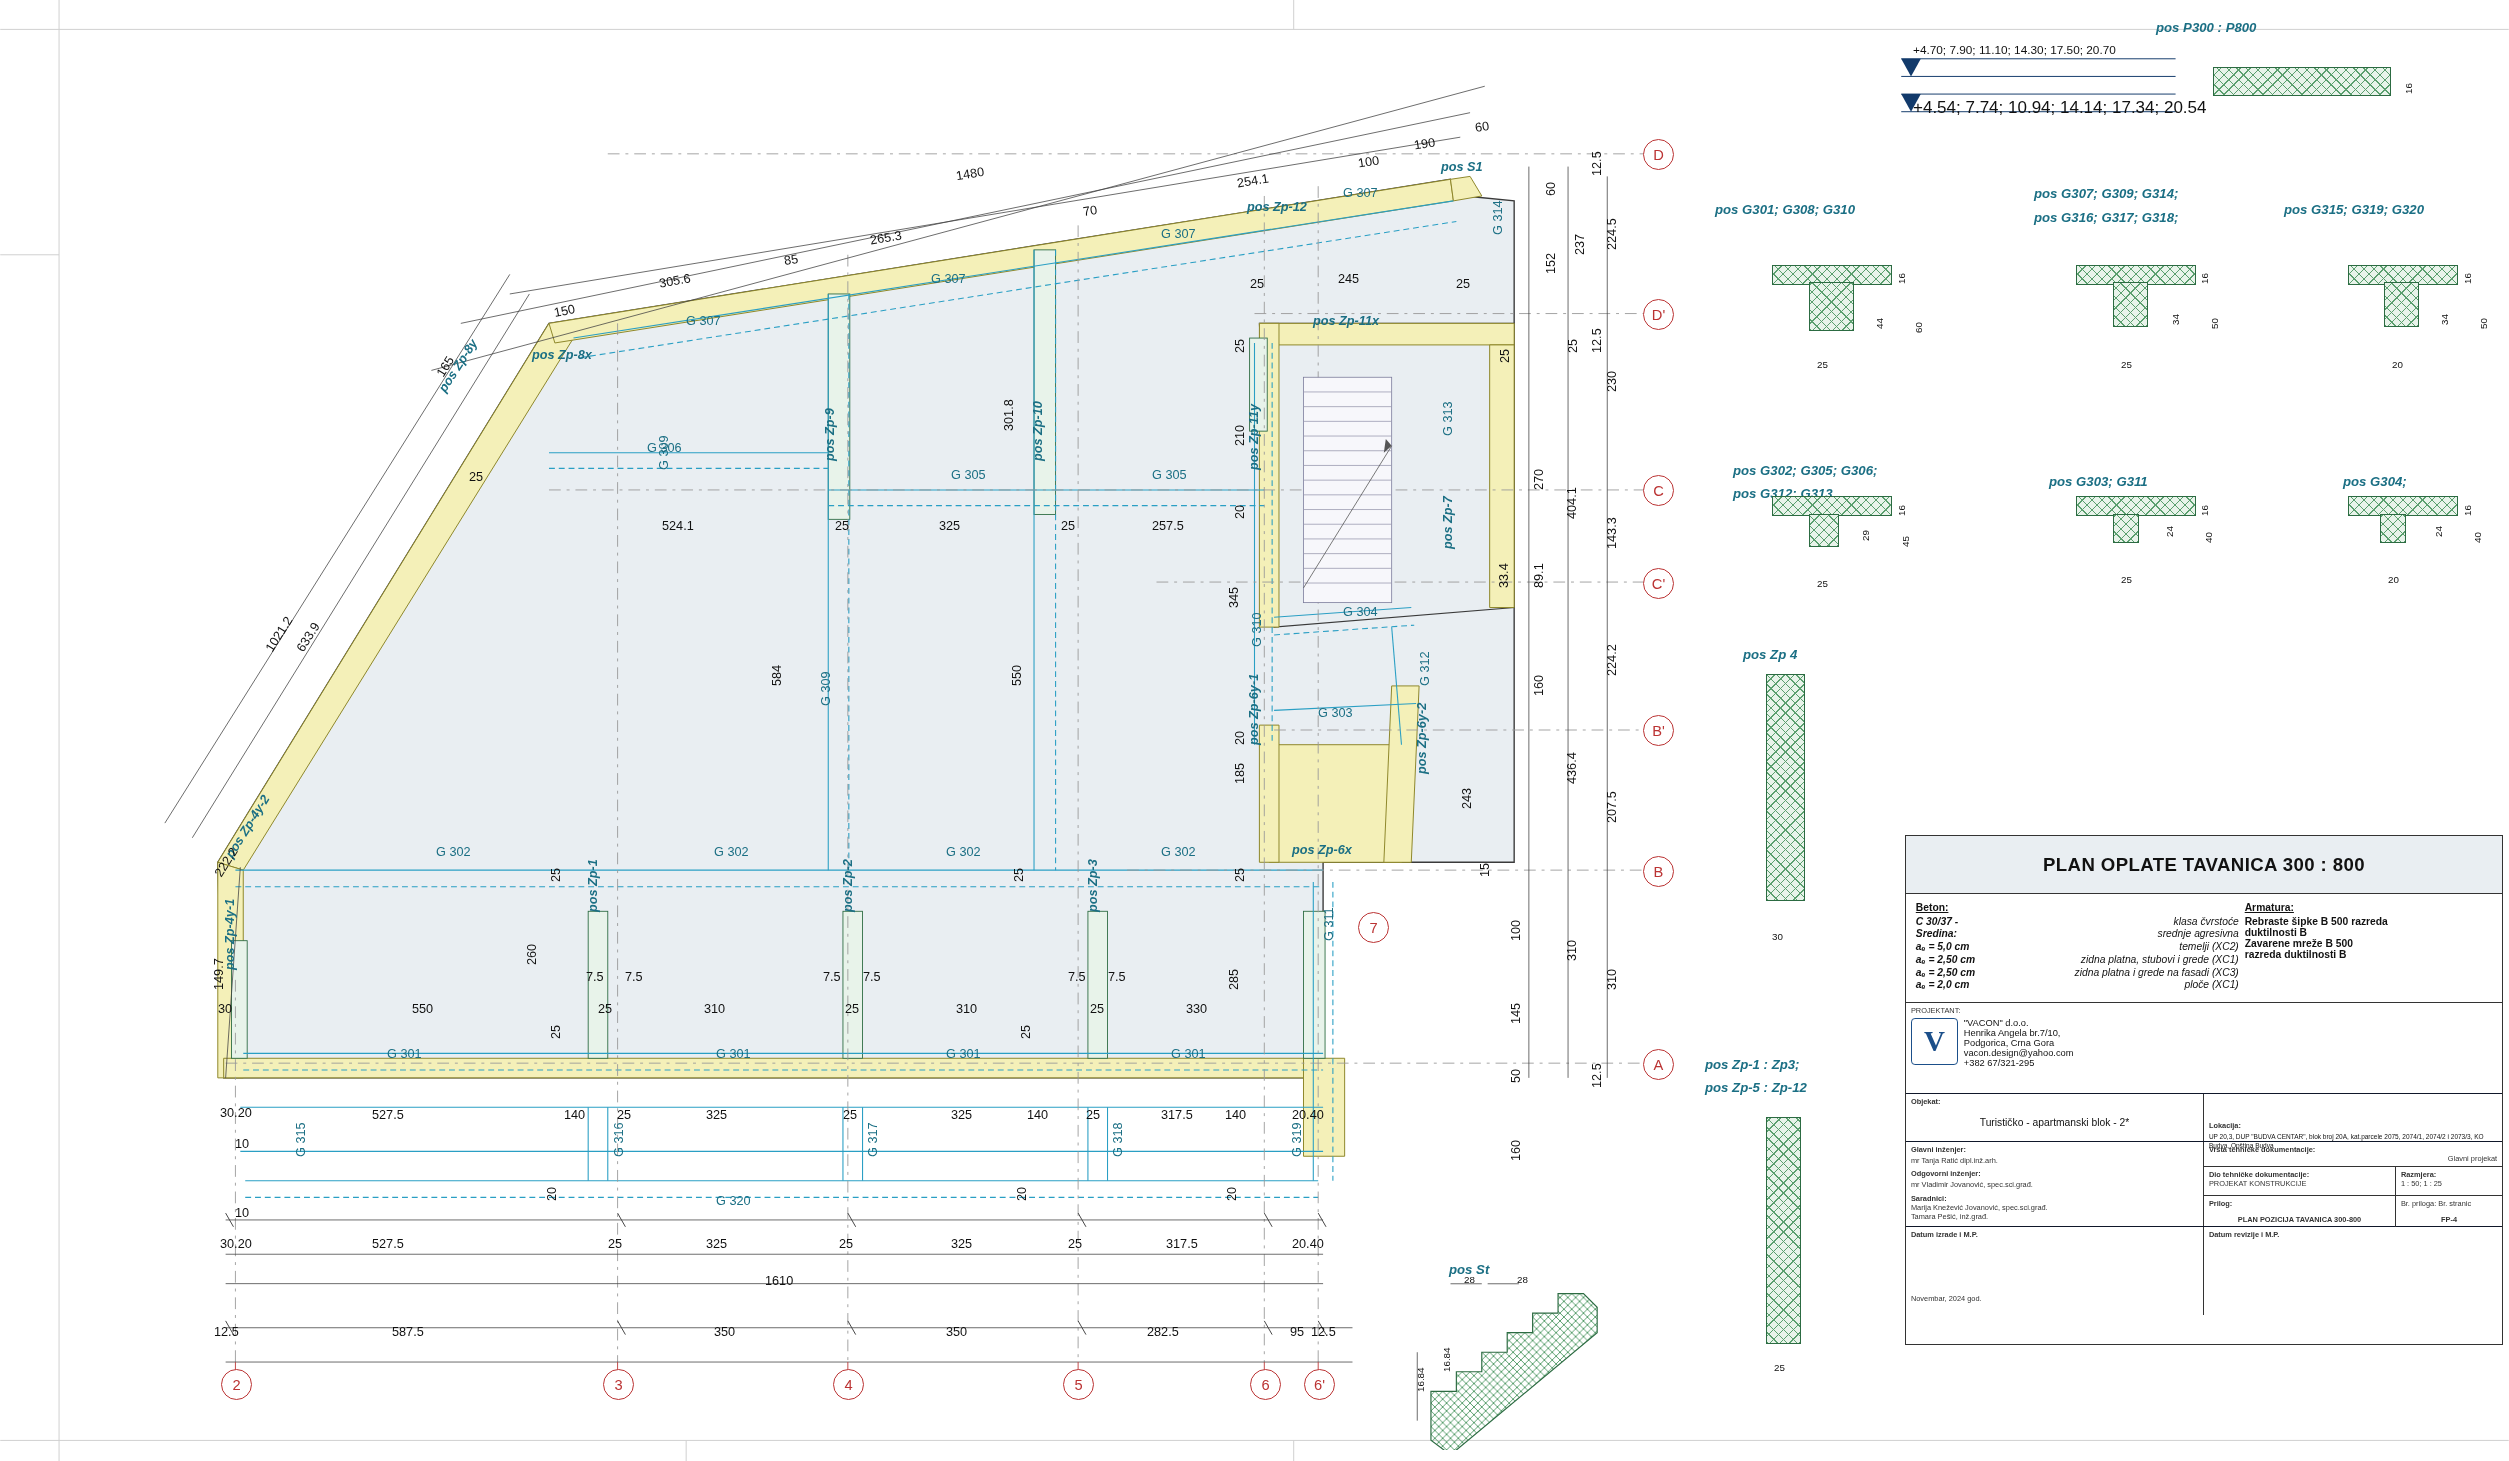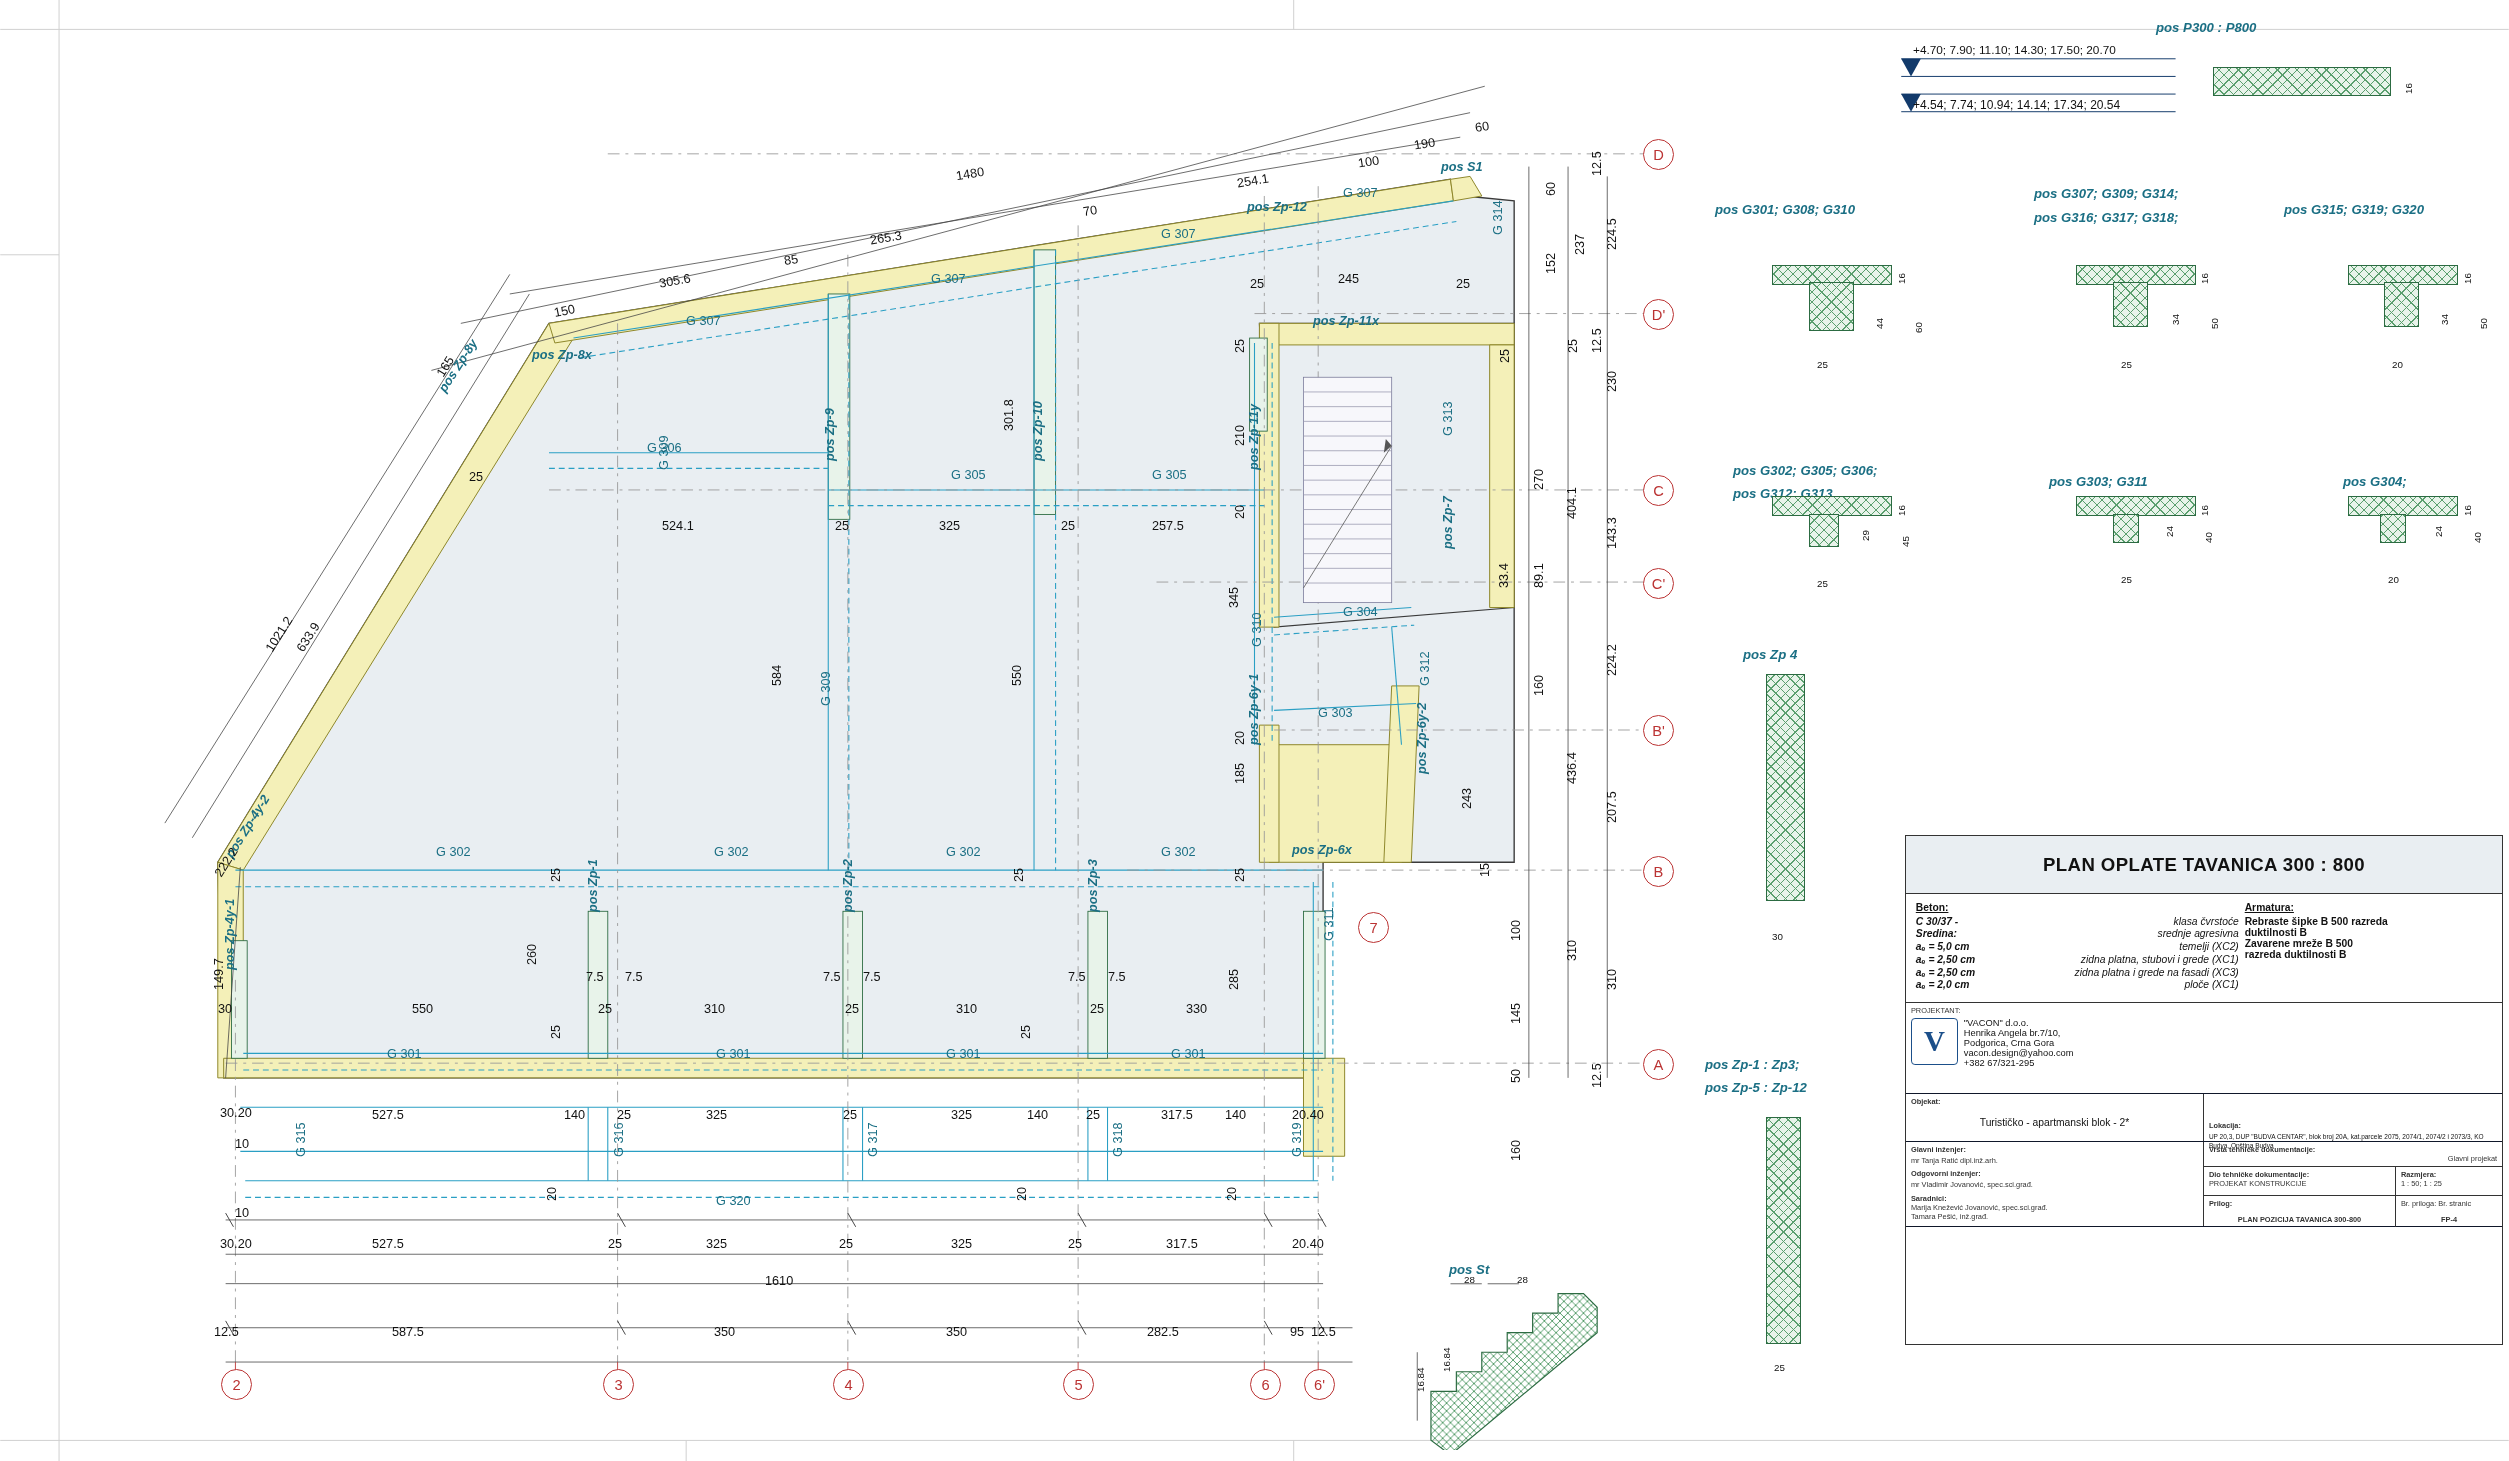--- a/index.html
+++ b/index.html
@@ -411,21 +411,21 @@
 
   <div class="abs dim" style="left:214px;top:1325px;">12.5</div>
   <div class="abs dim" style="left:392px;top:1325px;">587.5</div>
   <div class="abs dim" style="left:714px;top:1325px;">350</div>
   <div class="abs dim" style="left:946px;top:1325px;">350</div>
   <div class="abs dim" style="left:1147px;top:1325px;">282.5</div>
   <div class="abs dim" style="left:1270px;top:1325px;margin-left:20px;">95</div>
   <div class="abs dim" style="left:1311px;top:1325px;">12.5</div>
 
   <div class="abs" style="left:1913px;top:43px;font-size:11.8px;">+4.70; 7.90; 11.10; 14.30; 17.50; 20.70</div>
-  <div class="abs" style="left:1913px;top:98px;font-size:12px;">+4.54; 7.74; 10.94; 14.14; 17.34; 20.54</div>
+  <div class="abs" style="left:1913px;top:98px;font-size:17px;">+4.54; 7.74; 10.94; 14.14; 17.34; 20.54</div>
 
   <div class="abs detcap" style="left:2156px;top:19.6px;">pos P300 : P800</div>
   <div class="abs hatch" style="left:2213px;top:67px;width:176px;height:27.4px;"></div>
   <div class="abs tiny rot90" style="left:2403px;top:94px;">16</div>
 
   <div class="abs detcap" style="left:1715px;top:202px;">pos G301; G308; G310</div>
   <div class="abs hatch" style="left:1772px;top:265px;width:118px;height:17.6px;"></div>
   <div class="abs hatch" style="left:1809px;top:282px;width:43px;height:47px;"></div>
   <div class="abs tiny rot90" style="left:1896px;top:284px;">16</div>
   <div class="abs tiny rot90" style="left:1874px;top:329px;">44</div>
@@ -602,17 +602,26 @@
               <div class="cap bold" style="margin-top:6.9px;text-align:center;">PLAN POZICIJA TAVANICA 300-800</div>
             </div>
             <div style="width:106px;padding:2.9px 4.9px;box-sizing:border-box;">
               <div class="cap">Br. priloga: Br. stranic</div>
               <div class="cap bold" style="margin-top:6.9px;text-align:center;">FP-4</div>
             </div>
           </div>
         </div>
       </div>
 
+      <div class="tb-row" style="height:88px;border-bottom:none;">
+        <div class="tb-cell" style="width:298px;">
+          <div class="cap bold">Datum izrade i M.P.</div>
+          <div class="cap" style="margin-top:55px;">Novembar, 2024 god.</div>
+        </div>
+        <div class="tb-cell" style="width:298px;">
+          <div class="cap bold">Datum revizije i M.P.</div>
+        </div>
+      </div>
     </div>
   </div>
 
 </div>
 
 
 </body></html>

